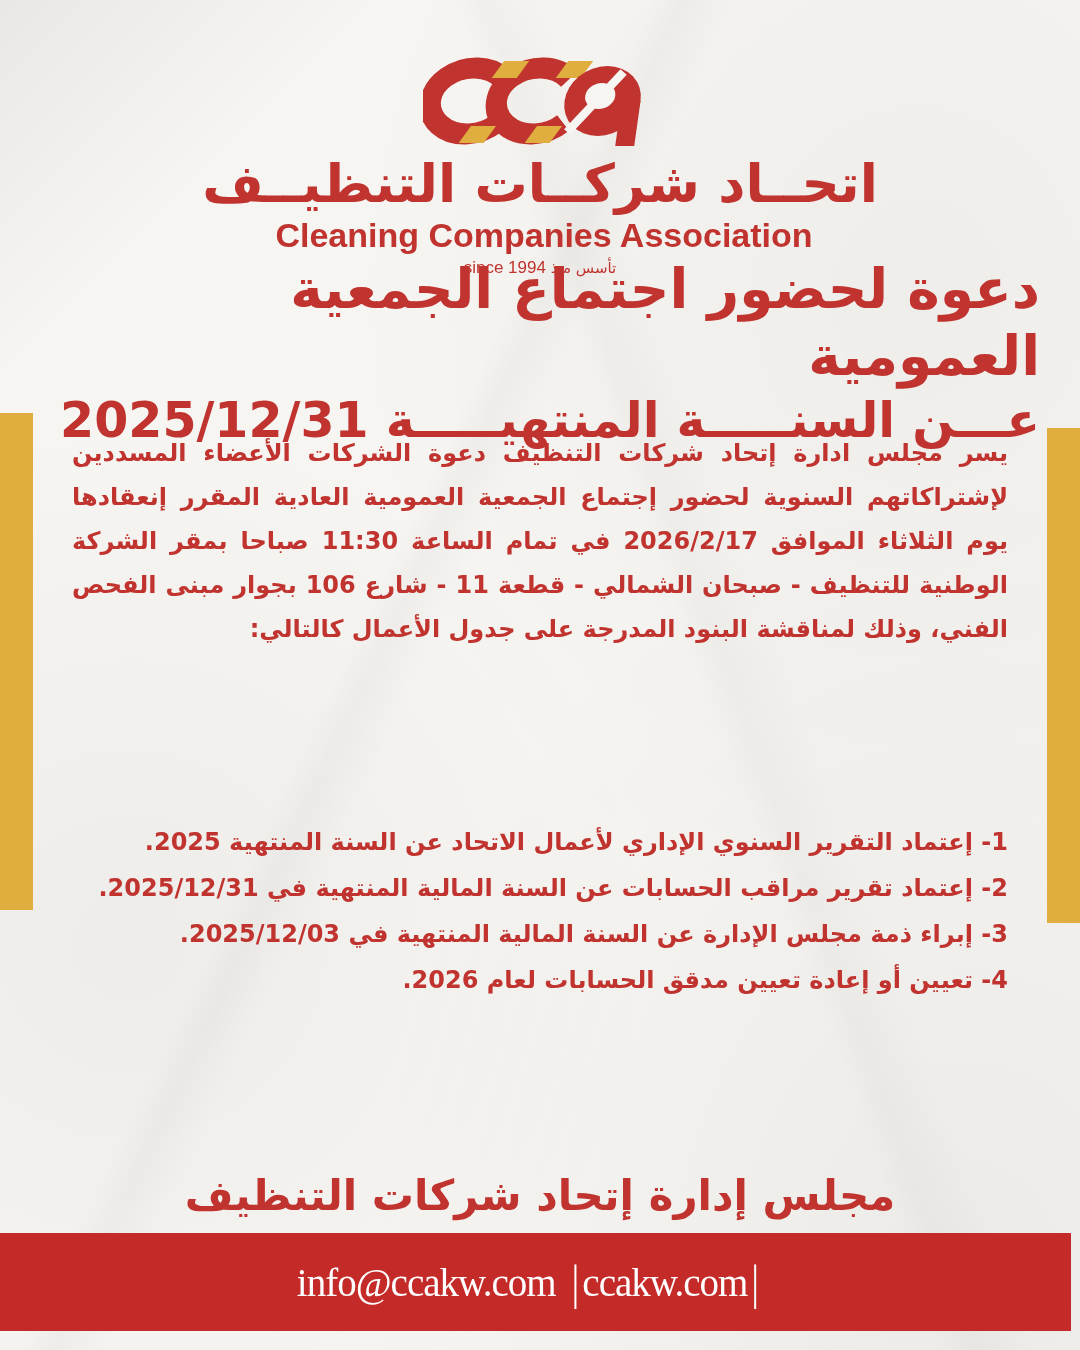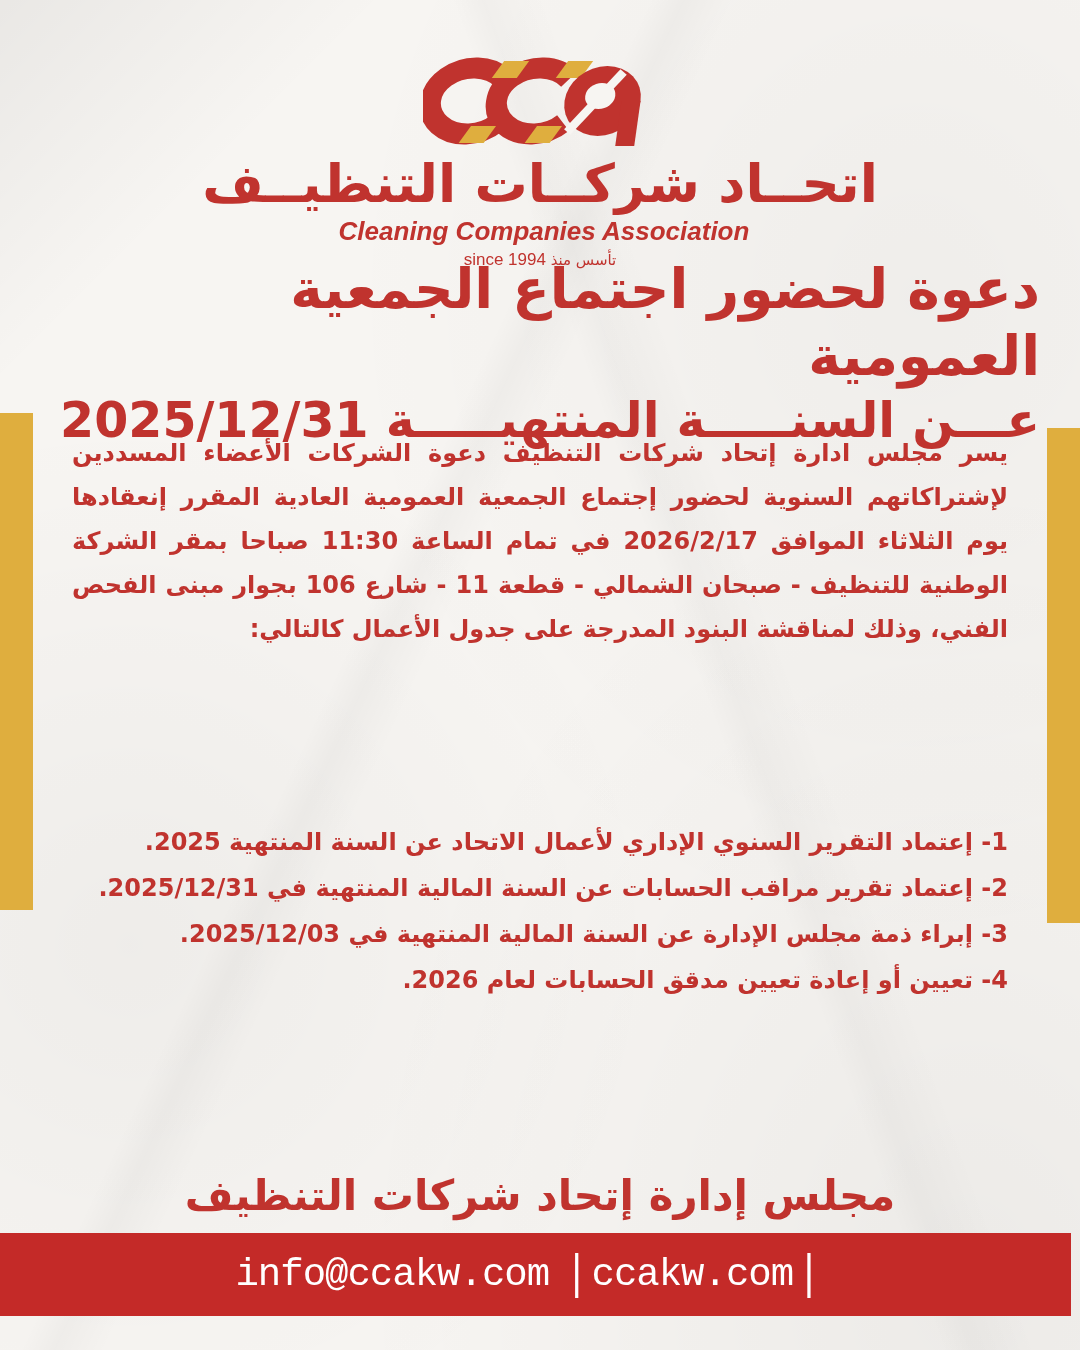--- a/index.html
+++ b/index.html
@@ -33,21 +33,21 @@
 
   
   .logo-block{position:absolute;top:55px;left:0;right:0;text-align:center;}
   .logo-mark{display:block;margin:0 auto;}
   .logo-arabic{
     direction:rtl;font-size:53px;font-weight:700;color:var(--red);
     letter-spacing:1px;margin-top:2px;
   }
   .logo-english{
     font-family:"Liberation Sans",sans-serif;
-    font-size:26px;font-weight:700;font-style:italic;color:var(--red);
+    font-size:34px;font-weight:700;color:var(--red);
     margin-top:2px;
     padding-left:8px;
   }
   .logo-since{
     font-family:"Liberation Sans",sans-serif;
     font-size:17px;color:var(--red);margin-top:3px;direction:ltr;
   }
   .logo-since .ar{font-family:"DejaVu Sans",sans-serif;font-size:15px;text-align:center;}
 
   
@@ -69,25 +69,25 @@
     font-size:24px;font-weight:700;line-height:1.92;
     text-align:right;color:var(--red);
   }
   .signature{
     font-size:42px;font-weight:700;text-align:center;color:var(--red);
     direction:rtl;
   }
 
   
   .footer-band{
-    position:absolute;left:0;right:9px;top:1233px;height:83px;
+    position:absolute;left:0;right:9px;top:1233px;height:98px;
     background:var(--footer_red);
     display:flex;align-items:center;justify-content:center;
     direction:ltr;color:#ffffff;
-    font-family:Liberation Mono, monospace;
+    font-family:Liberation Serif, serif;
     font-size:39px;letter-spacing:-1px;
   }
   .footer-band .sep{font-weight:400;transform:scaleY(1.25);display:inline-block;}
   .footer-band .sep.s1{margin:0 4px 0 16px;}
   .footer-band .sep.s2{margin:0 16px 0 4px;}
 </style>
 </head>
 <body>
 
 <div class="page">

